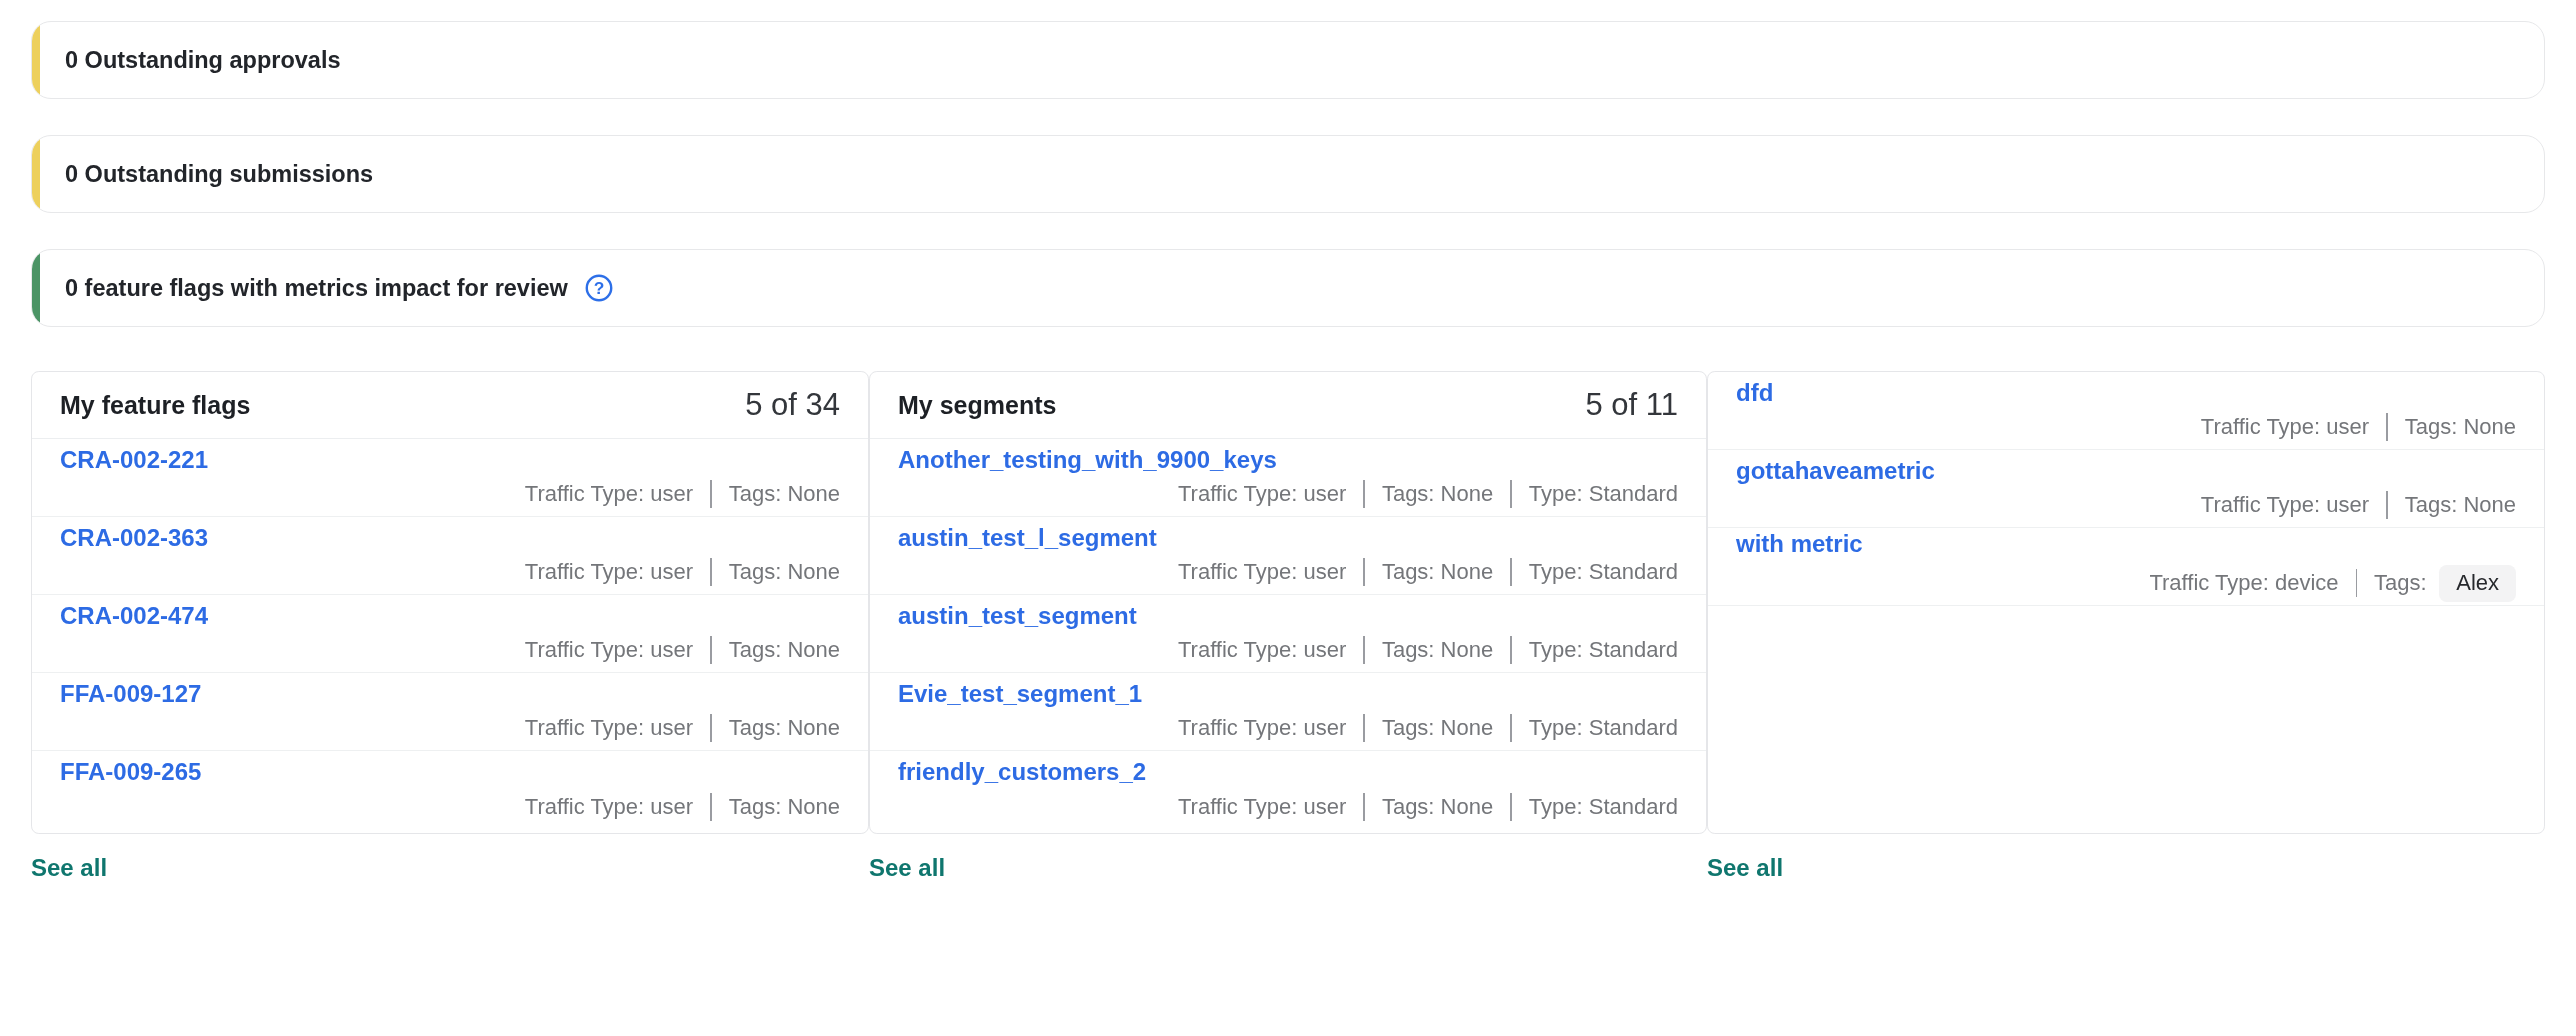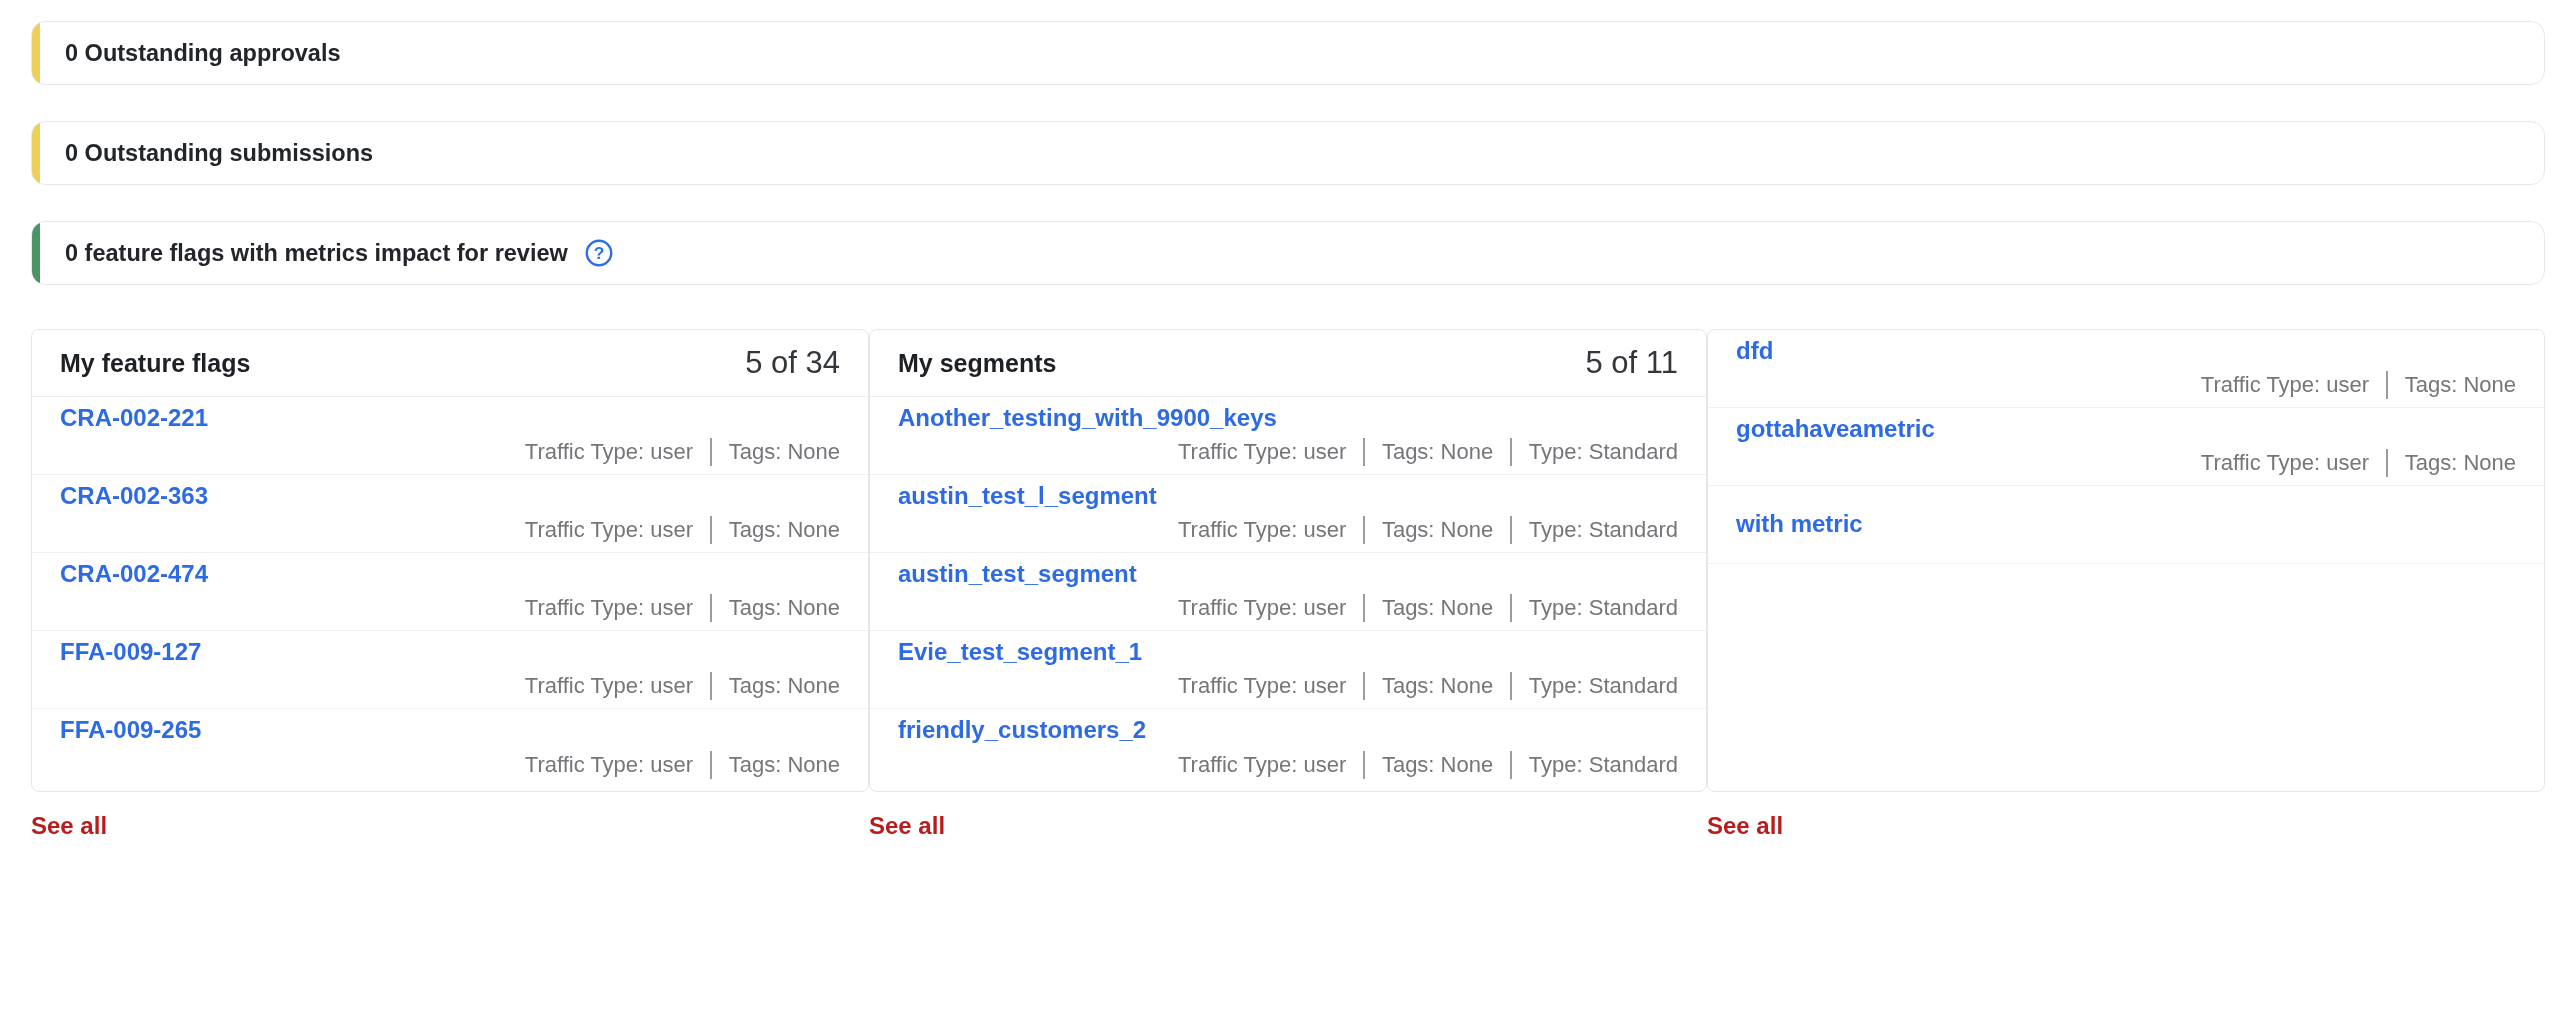--- a/index.html
+++ b/index.html
@@ -16,23 +16,23 @@
     font-size: 37px;
     font-weight: bold;
     color: #1d2025;
     letter-spacing: 0.2px;
   }
 
   
   .banner {
     position: relative;
     margin-top: 36px;
-    height: 64px;
+    height: 78px;
     border: 1.6px solid #e7e8ea;
-    border-radius: 14px;
+    border-radius: 20px;
     background: #ffffff;
     display: flex;
     align-items: center;
     padding-left: 33px;
     overflow: hidden;
   }
   .banner:first-of-type { margin-top: 21px; }
   .accent-bar {
     position: absolute;
     left: 0; top: 0; bottom: 0;
@@ -121,21 +121,21 @@
     padding: 6.3px 17px;
     font-size: 22px;
     color: #26282c;
   }
 
   .see-all {
     display: inline-block;
     margin-top: 20.4px;
     font-size: 24px;
     font-weight: bold;
-    color: #b91c1c;
+    color: #0f766e;
     text-decoration: none;
     cursor: pointer;
   }
 </style>
 </head>
 <body>
 
 <div class="page">
 
 
@@ -285,20 +285,26 @@
         <div class="card-row">
           <a class="item-link">gottahaveametric</a>
           <div class="item-meta">
             <span>Traffic Type: user</span>
             <span class="meta-sep"></span>
             <span>Tags: None</span>
           </div>
         </div>
         <div class="card-row">
           <a class="item-link">with metric</a>
+          <div class="item-meta">
+            <span>Traffic Type: device</span>
+            <span class="meta-sep"></span>
+            <span>Tags:</span>
+            <span class="tag-chip">Alex</span>
+          </div>
         </div>
         <div class="card-filler"></div>
       </div>
       <a class="see-all">See all</a>
     </div>
 
   </div>
 </div>
 
 

